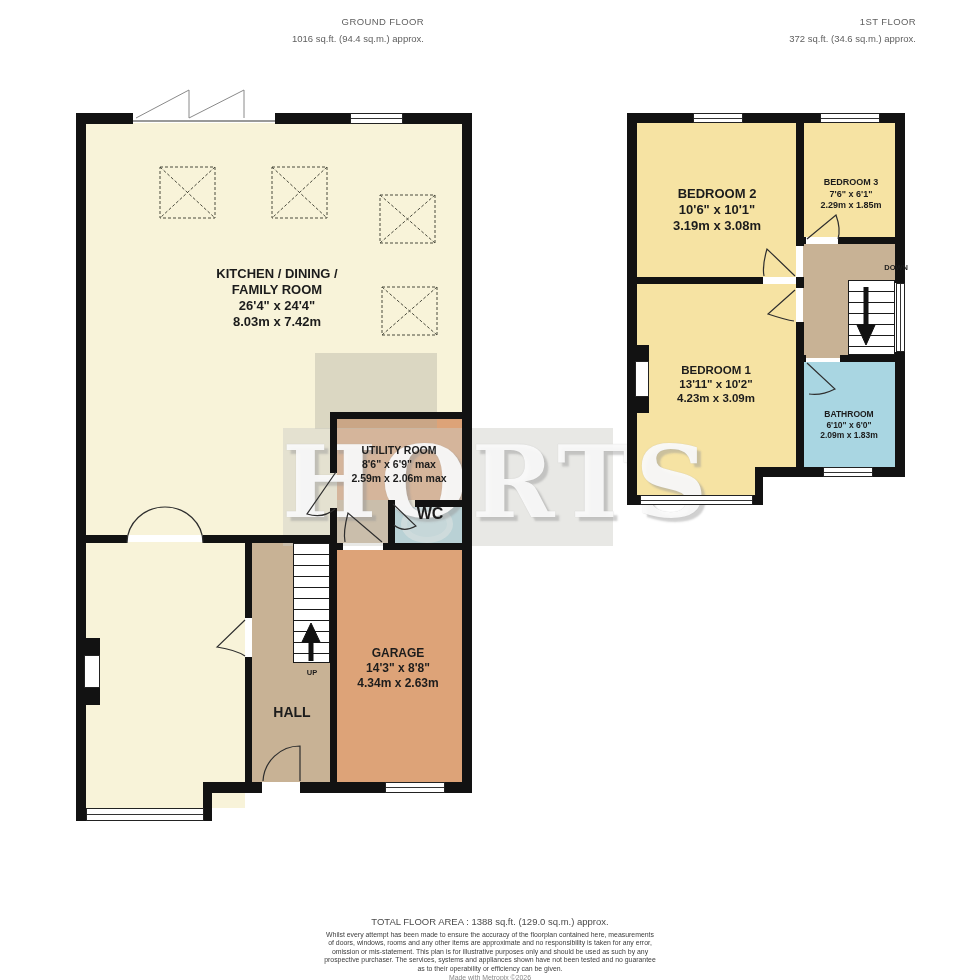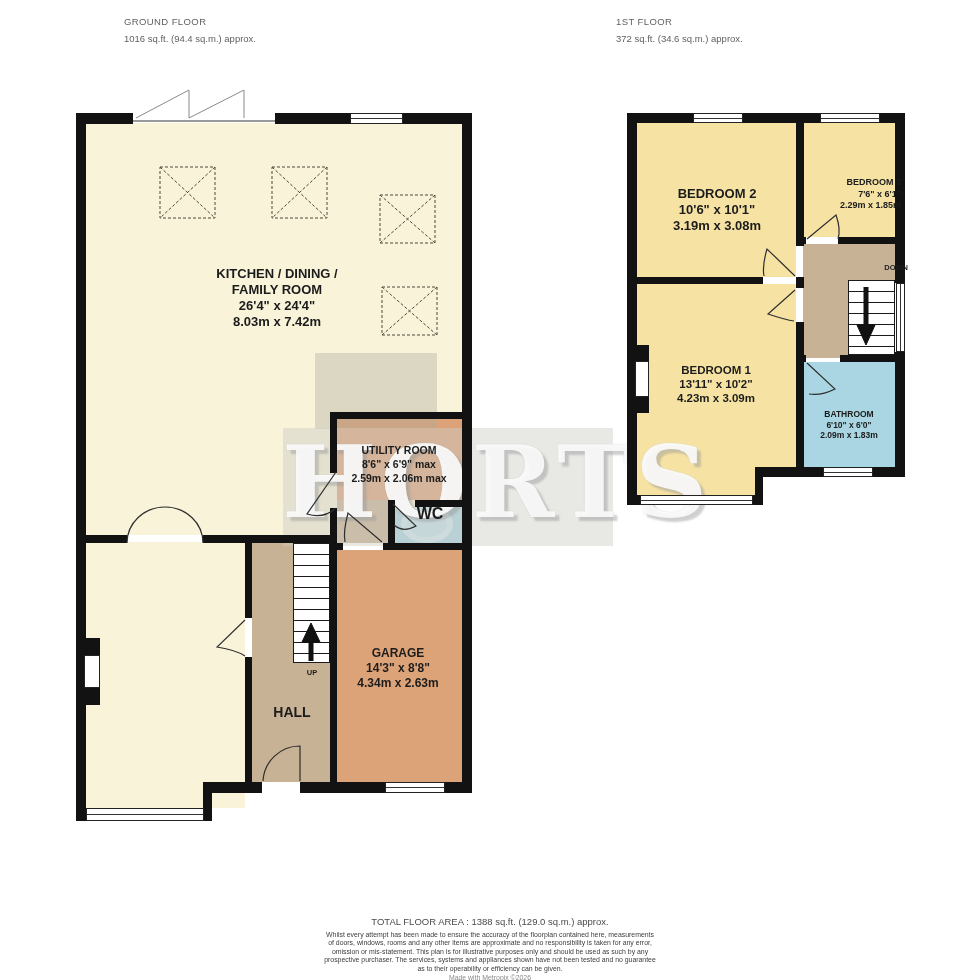--- a/index.html
+++ b/index.html
@@ -24,21 +24,21 @@
               z-index:6;background-repeat:no-repeat;}
   .winh{background-image:linear-gradient(#333,#333);background-size:100% 1px;background-position:center;}
   .winv{background-image:linear-gradient(#333,#333);background-size:1px 100%;background-position:center;}
   .thresh{position:absolute;background:#999;z-index:5;}
   .stairs{position:absolute;background:#fff;border:1px solid #1a1a1a;box-sizing:border-box;z-index:4;
           background-image:repeating-linear-gradient(to bottom,#fff 0px,#fff 10px,#1a1a1a 10px,#1a1a1a 11px);}
   .recess{position:absolute;background:#fff;border:1px solid #222;box-sizing:border-box;z-index:5;}
   .circle{position:absolute;border-radius:50%;background:rgba(255,255,255,0.28);
           box-shadow:inset 0 0 0 6px rgba(255,255,255,0.25);z-index:2;}
   
-  .hdr{position:absolute;z-index:7;text-align:left;color:var(--header-text);}
+  .hdr{position:absolute;z-index:7;text-align:right;color:var(--header-text);}
   .hdr .t{font-size:9.5px;letter-spacing:0.4px;}
   .hdr .s{font-size:9.5px;margin-top:6px;}
   .rlabel{position:absolute;z-index:7;text-align:center;color:var(--label);font-weight:bold;}
   .svgo{position:absolute;left:0;top:0;z-index:6;pointer-events:none;}
   .footer{position:absolute;left:0;width:980px;text-align:center;z-index:7;}
   .footer .total{font-size:9.5px;color:#4a4a4a;}
   .footer .disc{font-size:6.9px;line-height:8.4px;color:#3c3c3c;margin-top:4px;}
   .footer .credit{font-size:6.9px;color:#8a8a8a;margin-top:1px;}
 </style>
 </head>
@@ -207,21 +207,21 @@
   <div class="rlabel" style="left:328px;top:646px;width:140px;font-size:12px;line-height:15px;">
     <div>GARAGE</div>
     <div>14'3" x 8'8"</div>
     <div>4.34m x 2.63m</div>
   </div>
   <div class="rlabel" style="left:637px;top:186px;width:160px;font-size:13px;line-height:16px;">
     <div>BEDROOM 2</div>
     <div>10'6" x 10'1"</div>
     <div>3.19m x 3.08m</div>
   </div>
-  <div class="rlabel" style="left:801px;top:177px;width:100px;font-size:9px;line-height:11.5px;text-align:right;">
+  <div class="rlabel" style="left:801px;top:177px;width:100px;font-size:9px;line-height:11.5px;">
     <div>BEDROOM 3</div>
     <div>7'6" x 6'1"</div>
     <div>2.29m x 1.85m</div>
   </div>
   <div class="rlabel" style="left:637px;top:363px;width:158px;font-size:11.5px;line-height:14px;">
     <div>BEDROOM 1</div>
     <div>13'11" x 10'2"</div>
     <div>4.23m x 3.09m</div>
   </div>
   <div class="rlabel" style="left:799px;top:402px;width:100px;font-size:8.5px;line-height:10.5px;margin-top:7px;">

